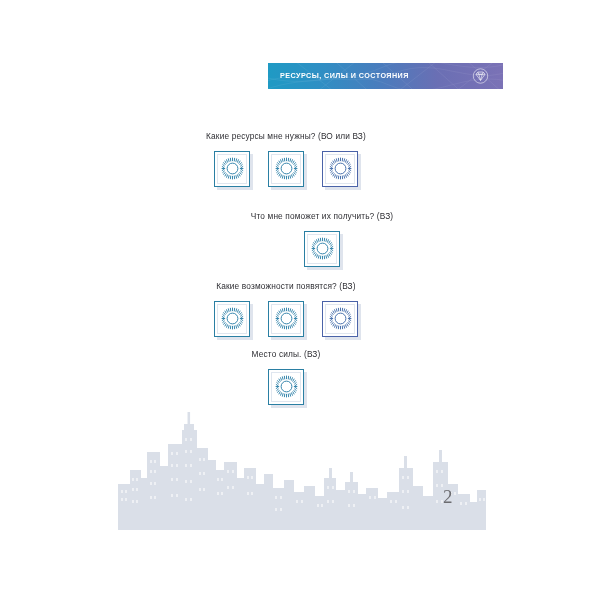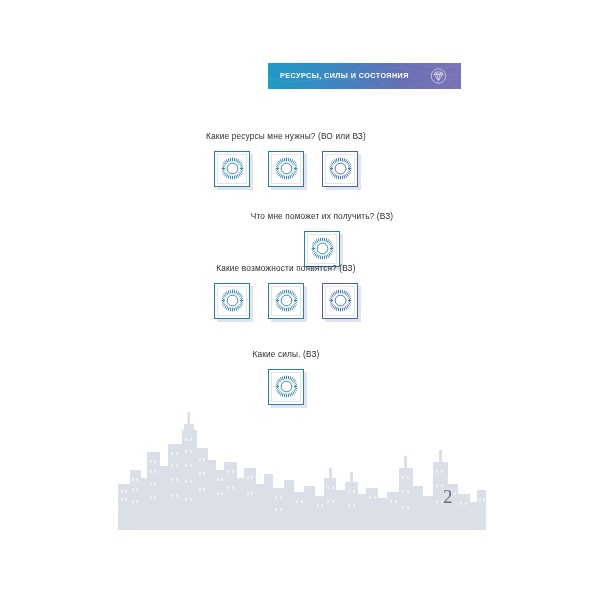--- a/index.html
+++ b/index.html
@@ -14,21 +14,21 @@
     overflow: hidden;
     font-family: "Liberation Sans", sans-serif;
     background: #ffffff;
   }
 
   
   #header-banner {
     position: absolute;
     left: 268px;
     top: 63px;
-    width: 193px;
+    width: 235px;
     height: 26px;
     background: linear-gradient(90deg,
        #1f9ac4 0%,
        #2f8fc4 22%,
        #4a7cbd 48%,
        #6a6fb4 72%,
        #7b72b6 100%);
     overflow: hidden;
   }
   #header-banner .web-lines {
@@ -323,21 +323,21 @@
           <line x1="7.6" y1="7.5" x2="10.2" y2="12.1"></line>
             <line x1="10.3" y1="5.4" x2="12.2" y2="10.5"></line>
           <line x1="13.3" y1="3.9" x2="14.6" y2="9.3"></line>
             <line x1="16.6" y1="3.0" x2="17.2" y2="8.6"></line>
         </g>
       </svg>
     </div>
   </div>
 </div>
 
-<div class="section" style="top:264px;">
+<div class="section" style="top:282px;">
   <div class="q-label">Какие возможности появятся? (ВЗ)</div>
   <div class="icon-row">
     <div class="icon-card">
       <span class="inner-rule"></span>
       <svg class="sun-icon" viewBox="0 0 40 40">
         <circle cx="20" cy="20" r="8.6" fill="none" stroke="#2b7fa8" stroke-width="1.5"></circle>
         <g stroke="#2b7fa8" stroke-width="1.5">
           <line x1="20" y1="2.6" x2="20" y2="8.2"></line>
             <line x1="23.4" y1="3.0" x2="22.8" y2="8.6"></line>
           <line x1="26.7" y1="3.9" x2="25.4" y2="9.3"></line>
@@ -450,21 +450,21 @@
             <line x1="10.3" y1="5.4" x2="12.2" y2="10.5"></line>
           <line x1="13.3" y1="3.9" x2="14.6" y2="9.3"></line>
             <line x1="16.6" y1="3.0" x2="17.2" y2="8.6"></line>
         </g>
       </svg>
     </div>
   </div>
 </div>
 
 <div class="section" style="top:350px;">
-  <div class="q-label">Какие силы. (ВЗ)</div>
+  <div class="q-label">Место силы. (ВЗ)</div>
   <div class="icon-row">
     <div class="icon-card">
       <span class="inner-rule"></span>
       <svg class="sun-icon" viewBox="0 0 40 40">
         <circle cx="20" cy="20" r="8.6" fill="none" stroke="#2b7fa8" stroke-width="1.5"></circle>
         <g stroke="#2b7fa8" stroke-width="1.5">
           <line x1="20" y1="2.6" x2="20" y2="8.2"></line>
             <line x1="23.4" y1="3.0" x2="22.8" y2="8.6"></line>
           <line x1="26.7" y1="3.9" x2="25.4" y2="9.3"></line>
             <line x1="29.7" y1="5.4" x2="27.8" y2="10.5"></line>

